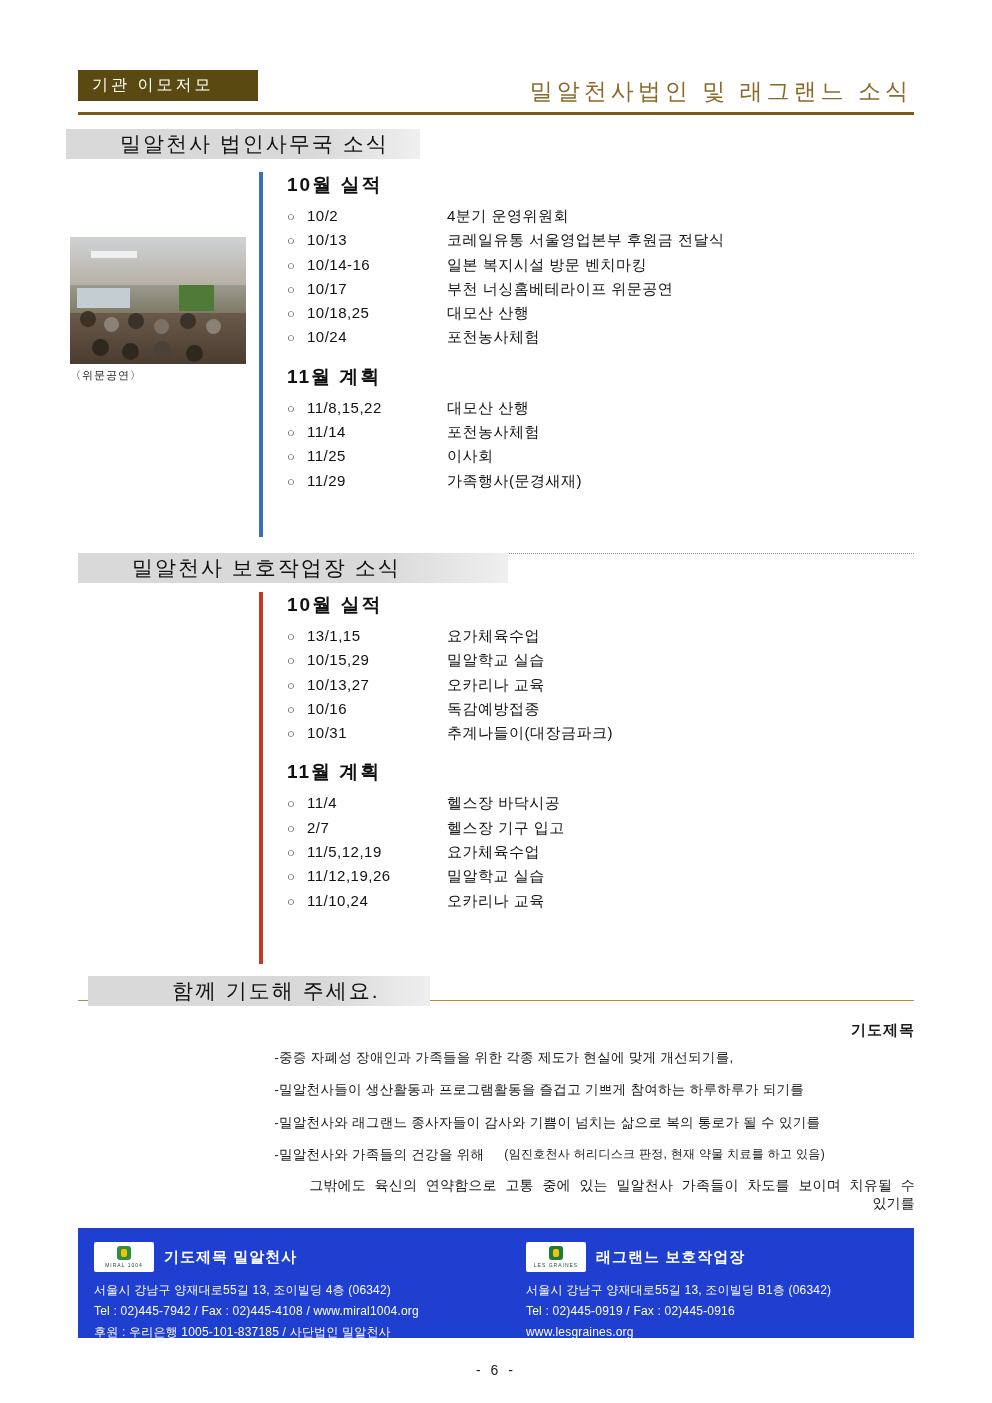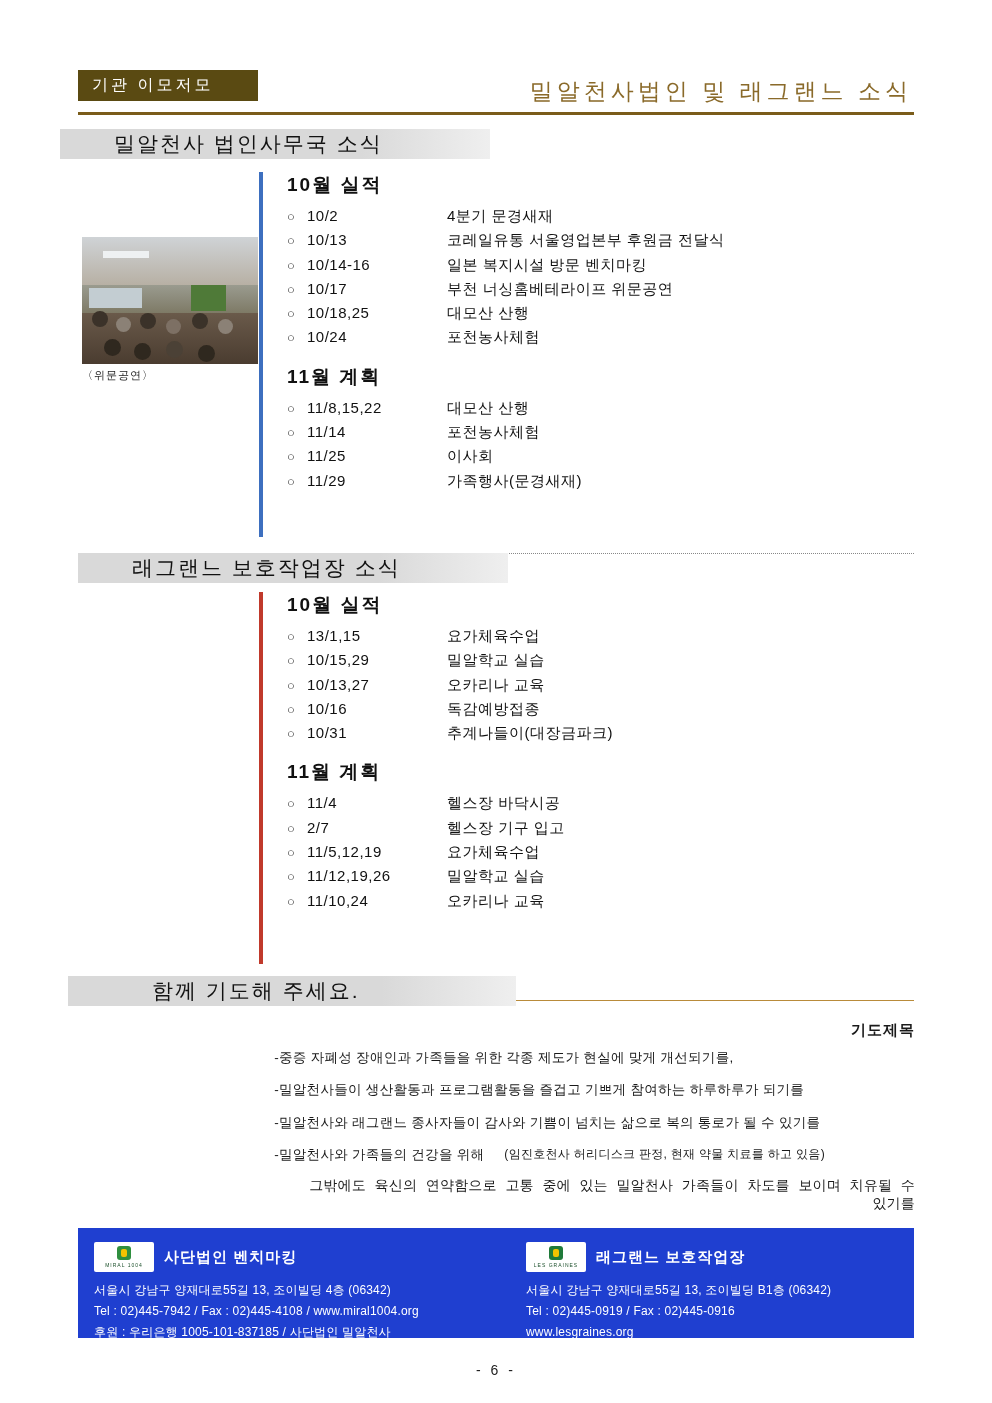--- a/index.html
+++ b/index.html
@@ -78,21 +78,21 @@
   .solid-rule {
     position: absolute;
     left: 78px;
     width: 836px;
     border-top: 1px solid #b98b3a;
   }
 
   
   .photo-wrap {
     position: absolute;
-    left: 82px;
+    left: 70px;
     top: 237px;
     width: 176px;
   }
   .photo {
     width: 176px;
     height: 127px;
     background: #6d6256;
     position: relative;
     overflow: hidden;
   }
@@ -277,21 +277,21 @@
 </style>
 </head>
 <body>
 
 <div class="page">
 
   <div class="hdr-tag">기관 이모저모</div>
   <div class="hdr-title">밀알천사법인 및 래그랜느 소식</div>
   <div class="hdr-rule"></div>
 
-  <div class="sec-bar" style="left:60px; top:129px; width:430px;">
+  <div class="sec-bar" style="left:66px; top:129px; width:354px;">
     <span class="sec-label">밀알천사 법인사무국 소식</span>
   </div>
 
   <div class="photo-wrap">
     <div class="photo">
       <div class="ceil"></div>
       <div class="wall"></div>
       <div class="win"></div>
       <div class="grn"></div>
       <div class="floor"></div>
@@ -310,21 +310,21 @@
   </div>
 
   <div class="block" style="top:172px; width:660px;">
     <div class="vbar" style="background:#3d6fbf; height:365px;"></div>
     <div class="inner">
       <div class="grp-title">10월 실적</div>
 
       <div class="row">
         <span class="bullet">○</span>
         <span class="date">10/2</span>
-        <span class="desc">4분기 문경새재</span>
+        <span class="desc">4분기 운영위원회</span>
       </div>
       <div class="row">
         <span class="bullet">○</span>
         <span class="date">10/13</span>
         <span class="desc">코레일유통 서울영업본부 후원금 전달식</span>
       </div>
       <div class="row">
         <span class="bullet">○</span>
         <span class="date">10/14-16</span>
         <span class="desc">일본 복지시설 방문 벤치마킹</span>
@@ -366,21 +366,21 @@
       <div class="row">
         <span class="bullet">○</span>
         <span class="date">11/29</span>
         <span class="desc">가족행사(문경새재)</span>
       </div>
     </div>
   </div>
 
   <div class="dotted-rule" style="top:553px;"></div>
   <div class="sec-bar" style="left:78px; top:553px; width:430px;">
-    <span class="sec-label">래그랜느 보호작업장 소식</span>
+    <span class="sec-label">밀알천사 보호작업장 소식</span>
   </div>
 
   <div class="block" style="top:592px; width:660px;">
     <div class="vbar" style="background:#c0392b; height:372px;"></div>
     <div class="inner">
       <div class="grp-title">10월 실적</div>
 
       <div class="row">
         <span class="bullet">○</span>
         <span class="date">13/1,15</span>
@@ -432,21 +432,21 @@
       </div>
       <div class="row">
         <span class="bullet">○</span>
         <span class="date">11/10,24</span>
         <span class="desc">오카리나 교육</span>
       </div>
     </div>
   </div>
 
   <div class="solid-rule" style="top:1000px;"></div>
-  <div class="sec-bar" style="left:68px; top:976px; width:448px;">
+  <div class="sec-bar" style="left:88px; top:976px; width:342px;">
     <span class="sec-label" style="padding-left:84px;">함께 기도해 주세요.</span>
   </div>
 
   <div class="prayer">
     <h4>기도제목</h4>
 
     <div class="p-row">
       <span class="p-dash">-</span>
       <span>중증 자폐성 장애인과 가족들을 위한 각종 제도가 현실에 맞게 개선되기를,</span>
     </div>
@@ -466,21 +466,21 @@
     <div class="p-last">그밖에도 육신의 연약함으로 고통 중에 있는 밀알천사 가족들이 차도를 보이며 치유될 수 있기를</div>
   </div>
 
   <div class="footer">
     <div class="f-col left">
       <div class="f-head">
         <div class="f-logo">
           <div class="lg-mark"></div>
           <div class="lg-txt">MIRAL 1004</div>
         </div>
-        <div class="f-name">사단법인 벤치마킹</div>
+        <div class="f-name">기도제목 밀알천사</div>
       </div>
       <div class="f-line">서울시 강남구 양재대로55길 13, 조이빌딩 4층 (06342)</div>
       <div class="f-line">Tel : 02)445-7942 / Fax : 02)445-4108 / www.miral1004.org</div>
       <div class="f-line">후원 : 우리은행 1005-101-837185 / 사단법인 밀알천사</div>
     </div>
 
     <div class="f-col right">
       <div class="f-head">
         <div class="f-logo green">
           <div class="lg-mark"></div>

